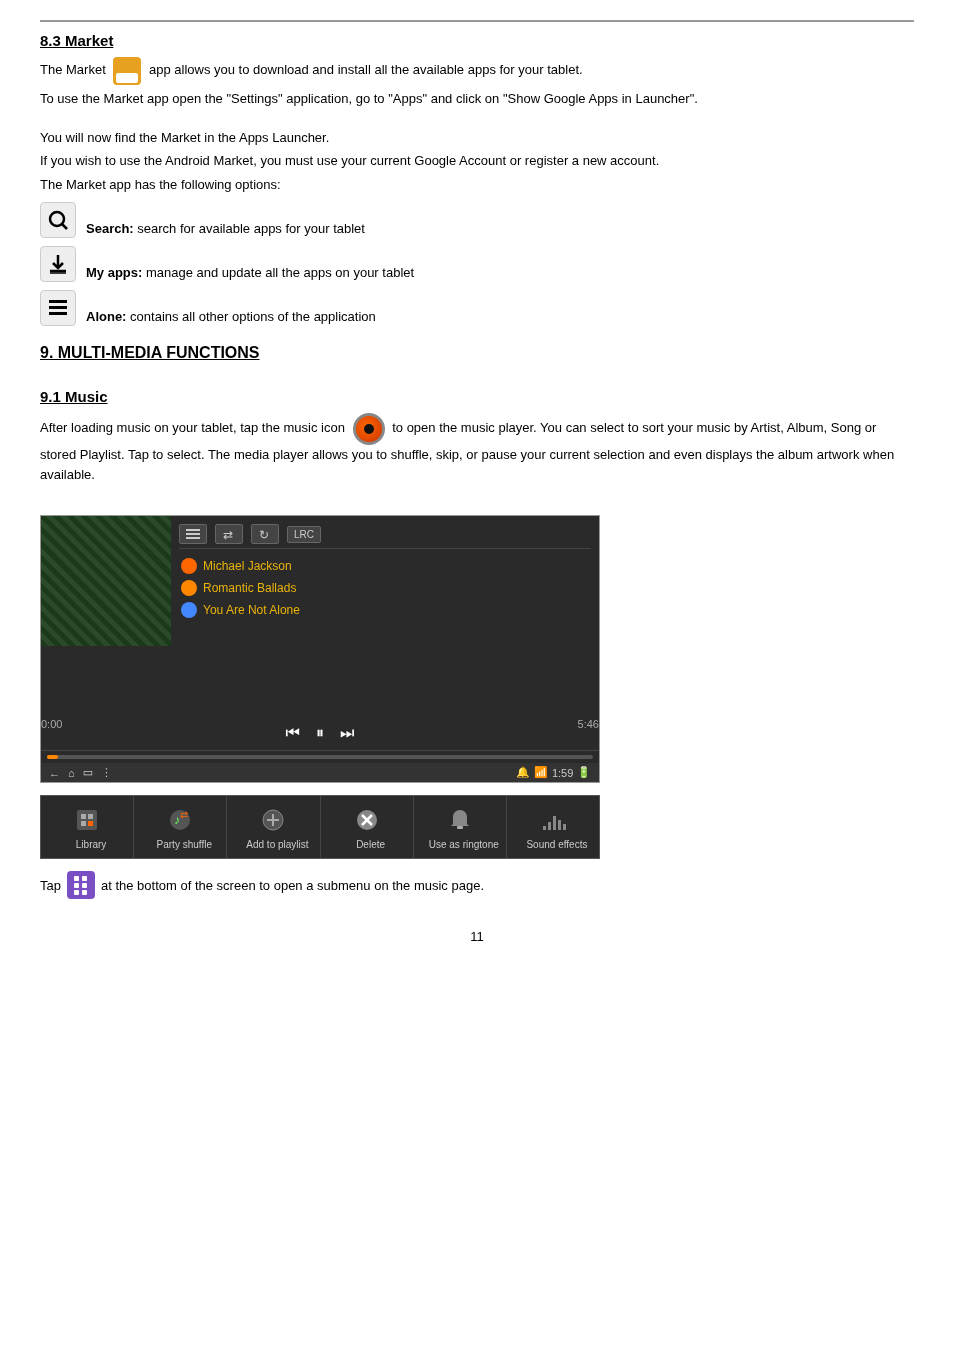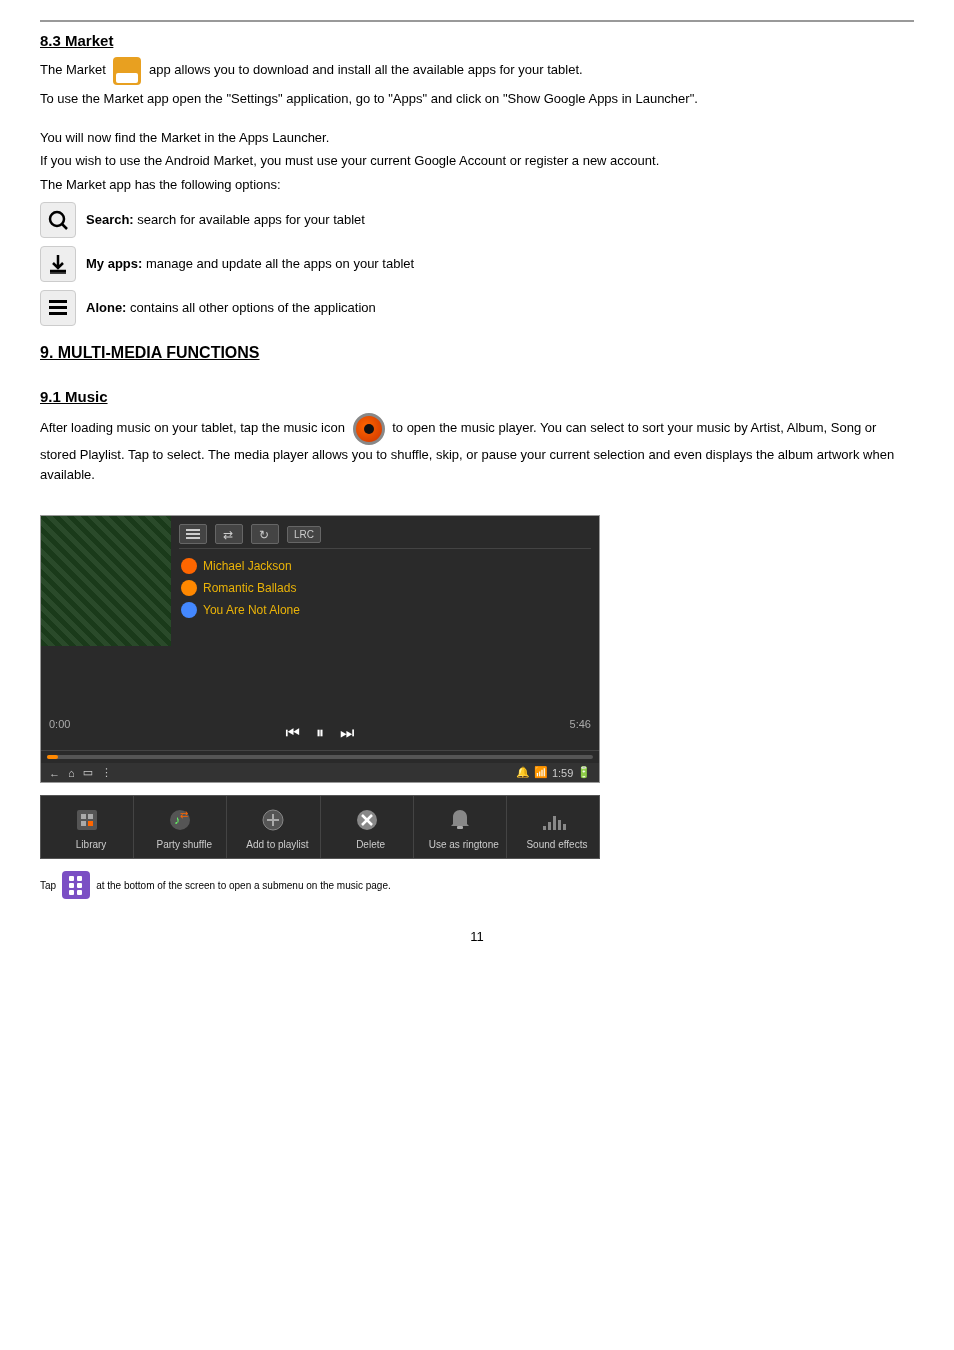--- a/index.html
+++ b/index.html
@@ -49,21 +49,21 @@
       position: absolute;
       bottom: 2px;
       left: 3px;
       right: 3px;
       height: 10px;
       background: #fff;
       border-radius: 2px;
     }
     .option-row {
       display: flex;
-      align-items: center;
+      align-items: flex-end;
       margin: 8px 0;
     }
     .option-icon {
       width: 36px;
       height: 36px;
       margin-right: 10px;
       flex-shrink: 0;
       display: flex;
       align-items: center;
       justify-content: center;
@@ -174,21 +174,21 @@
     .pi-blue { background: #4488ff; }
     .progress-area {
       padding: 2px 6px;
       border-top: 1px solid #444;
     }
     .time-row {
       display: flex;
       justify-content: space-between;
       font-size: 11px;
       color: #aaa;
-      padding: 2px 8px;
+      padding: 2px 0;
     }
     .playback-controls {
       display: flex;
       justify-content: center;
       gap: 16px;
       padding: 6px 0;
       align-items: center;
     }
     .ctrl-btn {
       color: #fff;
@@ -258,21 +258,21 @@
     }
     .menu-label {
       color: #ccc;
       font-size: 10px;
       margin-left: 8px;
     }
     .tap-row {
       display: flex;
       align-items: center;
       margin: 12px 0;
-      font-size: 10px;
+      font-size: 13px;
     }
     .menu-icon-small {
       display: inline-block;
       width: 28px;
       height: 28px;
       background: #7b4fc4;
       border-radius: 4px;
       margin: 0 6px;
       display: inline-flex;
       align-items: center;

